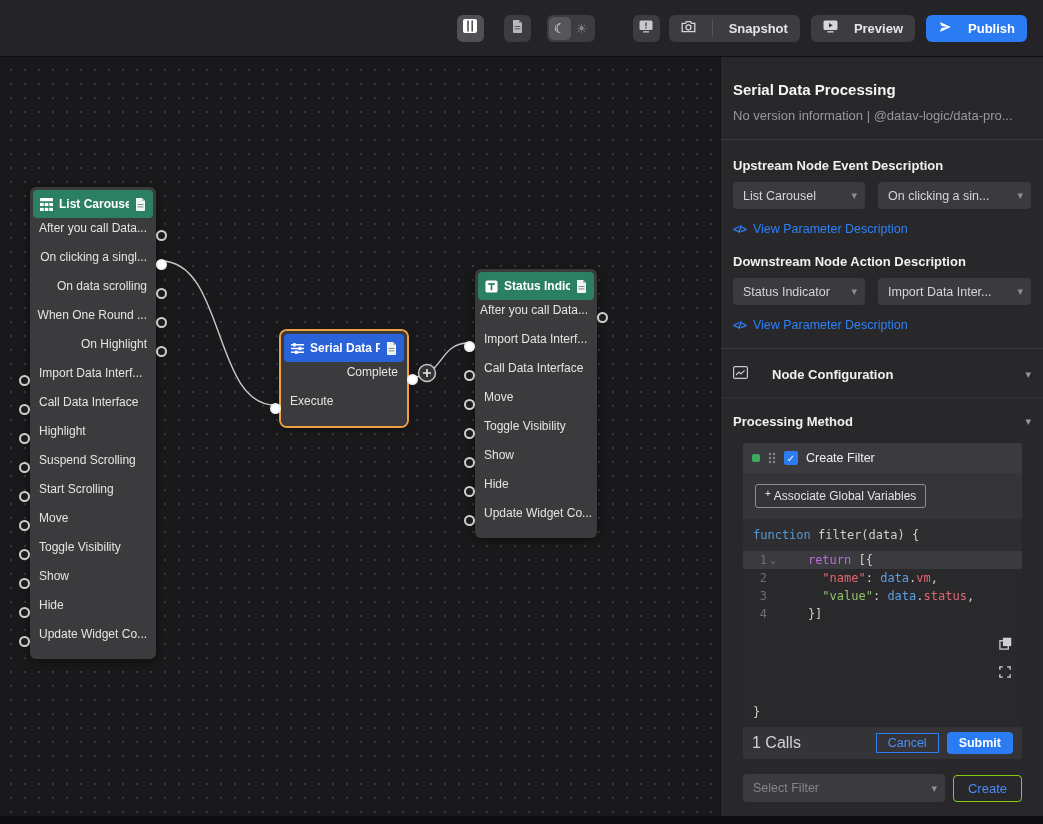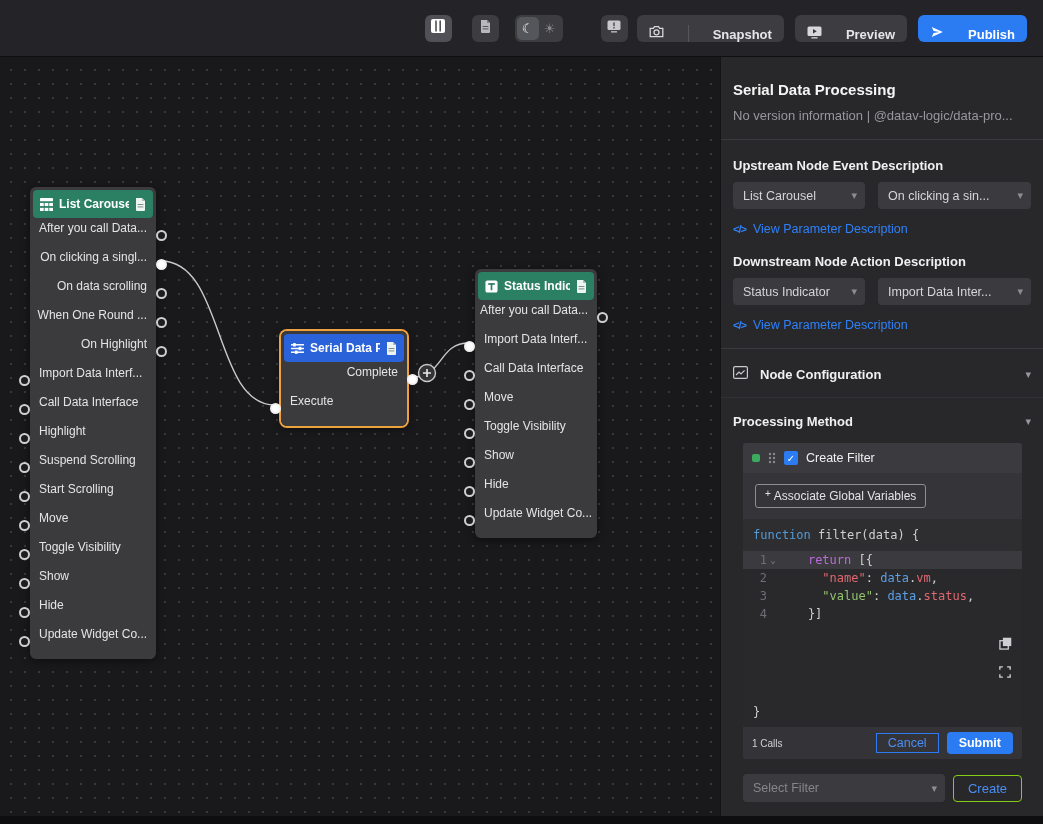--- a/index.html
+++ b/index.html
@@ -11,21 +11,21 @@
   .toolbar { height:57px; background:#242428; border-bottom:1px solid #0f0f11;
     display:flex; align-items:center; justify-content:flex-end; padding-right:16px; flex:0 0 auto; }
   .tb-iconbtn { width:27px; height:27px; border-radius:6px; background:#3c3c41;
     display:flex; align-items:center; justify-content:center; cursor:pointer; }
   .tb-iconbtn.active { background:#505056; }
   .theme-toggle { height:27px; border-radius:6px; background:#3c3c41; display:flex; align-items:center; padding:2px; }
   .theme-seg { width:22px; height:23px; border-radius:5px; display:flex; align-items:center; justify-content:center;
     font-size:13px; color:#8a8a90; cursor:pointer; }
   .theme-seg.on { background:#55555c; color:#ffffff; }
   .tb-btn { height:27px; border-radius:6px; background:#3c3c41; color:#e6e6e8; font-size:13px; font-weight:bold;
-    display:flex; align-items:flex-end; padding:0 12px; gap:24px; cursor:pointer; }
+    display:flex; align-items:center; padding:0 12px; gap:16px; cursor:pointer; }
   .tb-btn .divider { width:1px; height:17px; background:#55555a; }
   .tb-btn.publish { background:#2b7bf3; color:#fff; }
   .sp20{width:20px}.sp16{width:16px}.sp38{width:38px}.sp9{width:9px}.sp11{width:11px}
 
   
   .main { flex:1 1 auto; display:flex; min-height:0; }
   .bottom-strip { height:8px; background:#0e0e10; flex:0 0 auto; }
 
   
   .canvas { position:relative; width:720px; flex:0 0 auto; background:#19191b;
@@ -57,21 +57,21 @@
   .hr { height:1px; background:#3a3a3e; margin:16px -12px 0 -12px; }
   .sec-heading { font-size:13px; font-weight:bold; color:#f0f0f0; margin-top:18px; }
   .select-row { display:flex; gap:13px; margin-top:9px; }
   .select { position:relative; height:27px; background:#3a3a3f; border-radius:4px; display:flex;
     align-items:center; padding:0 22px 0 10px; font-size:12.5px; color:#d6d6d8; cursor:pointer; white-space:nowrap; overflow:hidden; }
   .select::after { content:"▾"; position:absolute; right:8px; color:#8d8d92; font-size:11px; }
   .select.w1 { width:132px; flex:0 0 auto; } .select.w2 { flex:1 1 auto; }
   .select .ph { color:#86868a; }
   .param-link { margin-top:13px; font-size:12.5px; color:#2f81f7; display:flex; gap:7px; align-items:center; cursor:pointer; }
   .param-link .code-glyph { font-size:11px; font-weight:bold; letter-spacing:-1px; }
-  .collapse-head { display:flex; align-items:center; gap:12px; margin-top:16px; }
+  .collapse-head { display:flex; align-items:center; gap:24px; margin-top:16px; }
   .collapse-head .caret { margin-left:auto; color:#97979c; font-size:11px; cursor:pointer; }
   .hr2 { height:1px; background:#323236; margin:14px -12px 0 -12px; }
 
   
   .filter-card { margin:14px 9px 0 10px; background:#2e2e31; border-radius:3px; overflow:hidden; }
   .fc-header { height:30px; background:#3a3a3f; display:flex; align-items:center; gap:8px; padding:0 9px; }
   .status-dot { width:8px; height:8px; border-radius:2px; background:#3cab5e; }
   .checkbox { width:14px; height:14px; border-radius:2px; background:#2b7bf3; color:#fff; font-size:10px;
     display:flex; align-items:center; justify-content:center; cursor:pointer; }
   .fc-name { font-size:12.5px; color:#f0f0f0; }
@@ -86,21 +86,21 @@
   .ln { width:24px; text-align:right; color:#6e6e74; flex:0 0 auto; }
   .fold { width:12px; color:#8a8a8e; font-size:9px; text-align:center; flex:0 0 auto; }
   .nofold { width:12px; flex:0 0 auto; }
   .code-text { white-space:pre; }
   .tok-pln{color:#cfcfcf} .tok-kw{color:#bb6bd9} .tok-fn{color:#539bd5}
   .tok-red{color:#e0676f} .tok-green{color:#94c36e} .tok-blue{color:#5b9fe6}
   .code-icons { position:absolute; right:10px; top:86px; display:flex; flex-direction:column; gap:16px; }
   .code-icons span { cursor:pointer; display:flex; }
   .fc-close { padding:4px 10px 8px 10px; font-family:"DejaVu Sans Mono", monospace; font-size:12px; color:#cfcfcf; background:#29292c; }
   .fc-footer { height:32px; background:#343438; display:flex; align-items:center; padding:0 9px; }
-  .calls { font-size:10px; color:#d2d2d4; }
+  .calls { font-size:16px; color:#d2d2d4; }
   .btn-cancel { margin-left:auto; border:1px solid #2b7bf3; color:#4a8ef5; background:transparent; border-radius:0;
     font-size:12.5px; padding:2px 11px; cursor:pointer; font-family:"Liberation Sans",sans-serif; }
   .btn-submit { margin-left:8px; border:none; background:#2b7bf3; color:#fff; border-radius:4px;
     font-size:12.5px; font-weight:bold; padding:4px 12px; cursor:pointer; font-family:"Liberation Sans",sans-serif; }
   .bottom-row { display:flex; gap:8px; margin:15px 9px 0 10px; align-items:center; }
   .bottom-row .select { flex:1; height:28px; }
   .btn-create { border:1px solid #84cc16; color:#4a8ef5; background:transparent; border-radius:4px;
     font-size:13px; padding:5px 14px; cursor:pointer; font-family:"Liberation Sans",sans-serif; }
 </style>
 </head>

